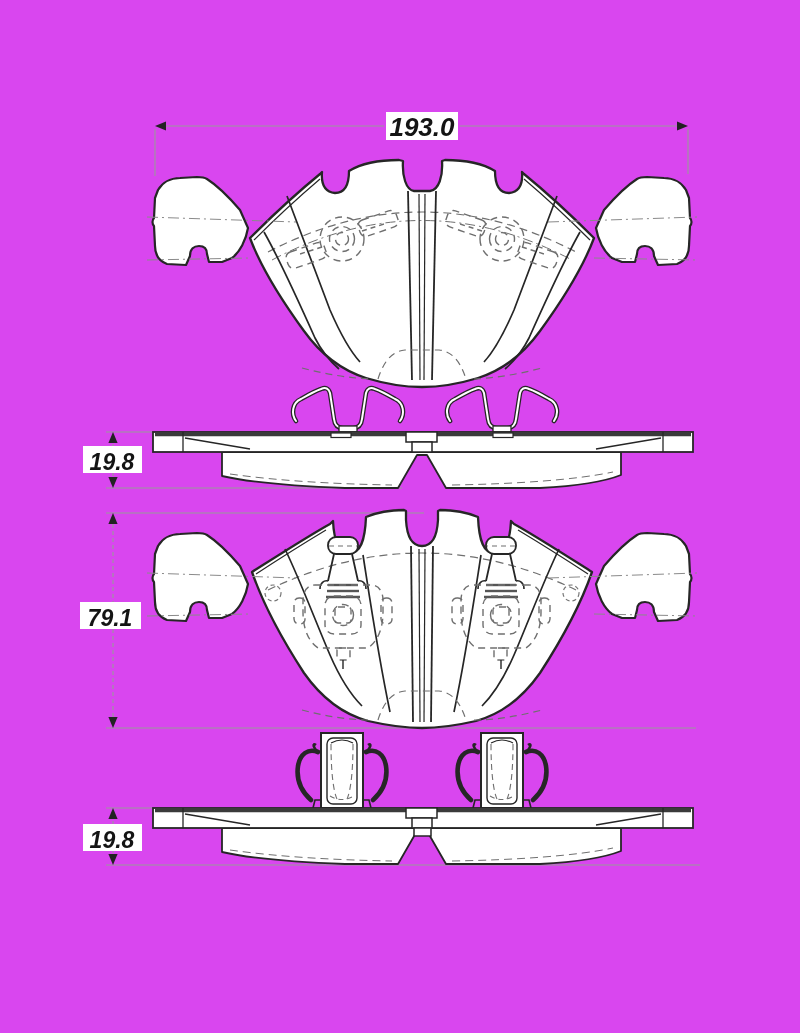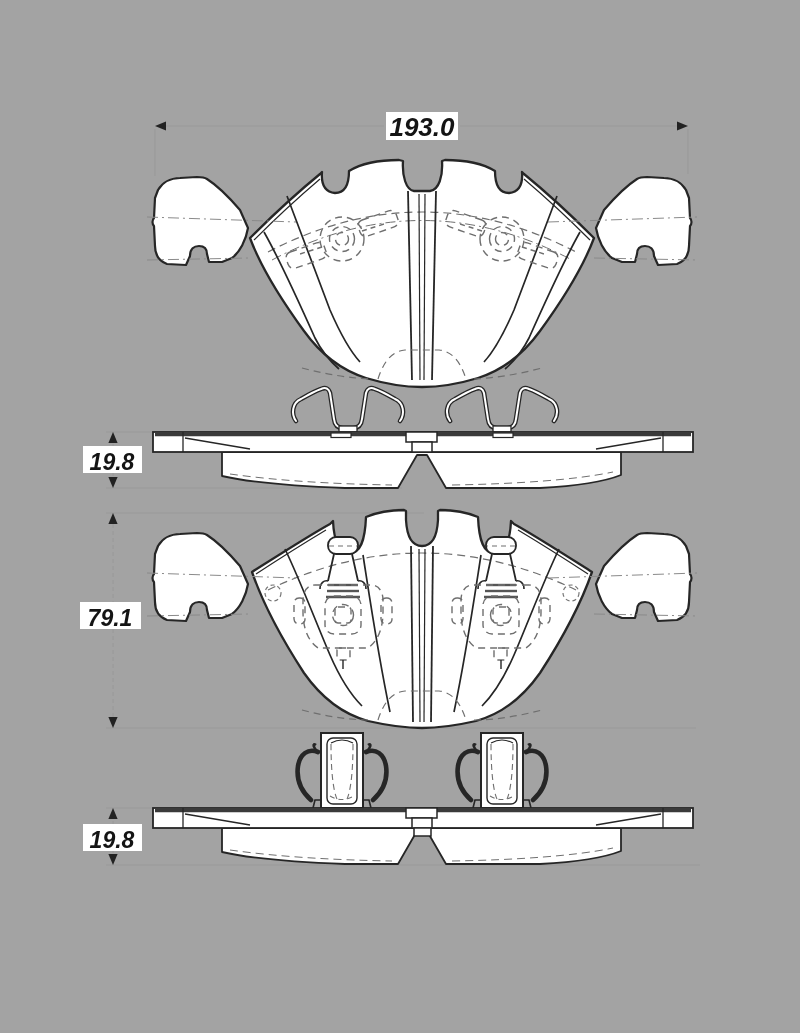--- a/index.html
+++ b/index.html
@@ -1,16 +1,16 @@
 <!DOCTYPE html>
 <html><head>
 <meta charset="utf-8">
 <style>
   html,body{margin:0;padding:0;background:#ffffff;}
-  .stage{width:800px;height:1033px;background:#a3a3a3;position:relative;font-family:"Liberation Sans",sans-serif;}
+  .stage{width:800px;height:1033px;background:#d946ef;position:relative;font-family:"Liberation Sans",sans-serif;}
   svg{display:block;}
   text.dim{font-family:"Liberation Sans",sans-serif;font-weight:bold;font-style:italic;fill:#141414;}
 </style>
 </head>
 <body>
 
 <div class="stage">
 <svg width="800" height="1033" viewBox="0 0 800 1033">
 
   <defs>

